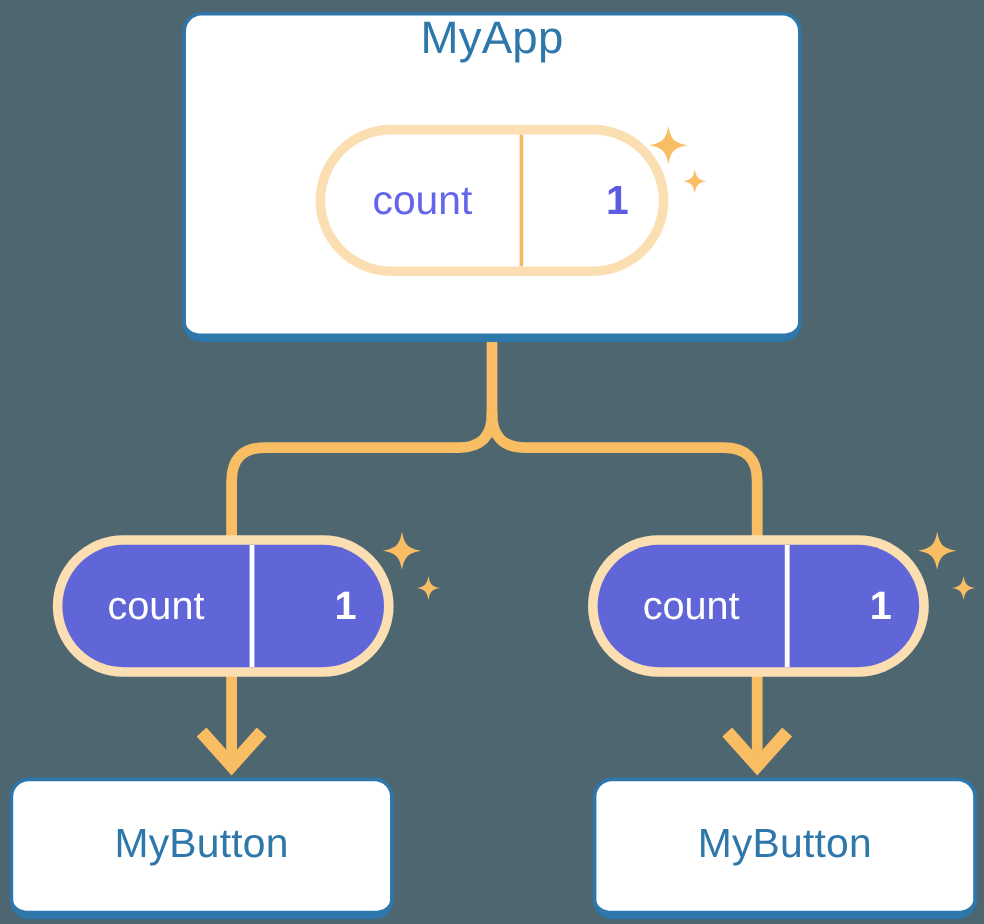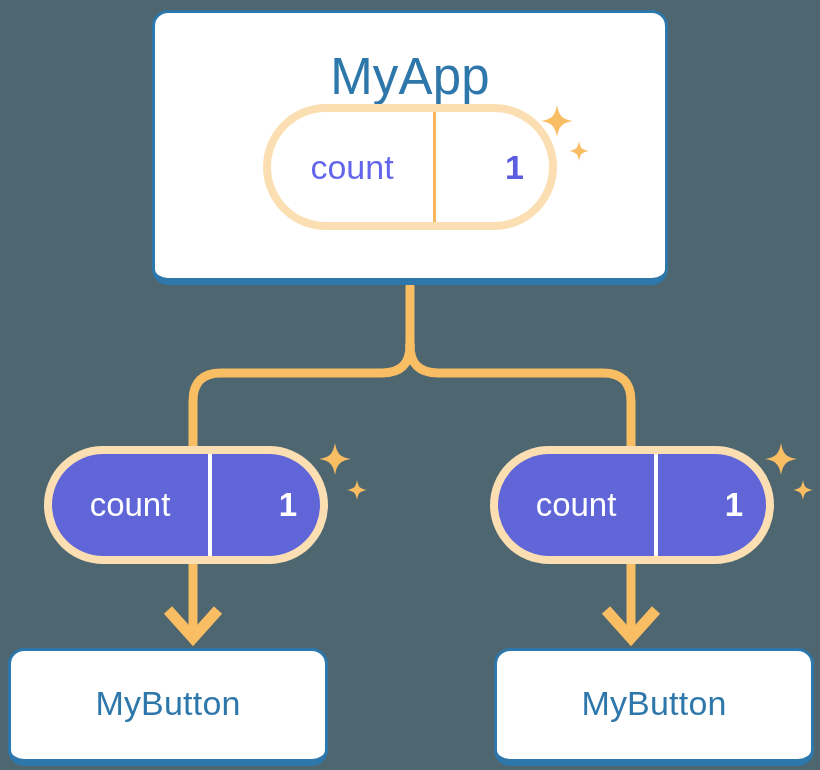--- a/index.html
+++ b/index.html
@@ -47,23 +47,22 @@
     white-space: nowrap;
   }
 
   #card-myapp {
     left: 152px;
     top: 10px;
     width: 516px;
     height: 275px;
   }
   #card-myapp .card-title {
-    font-size: 51px;
+    font-size: 38px;
     line-height: 1;
-    margin-top: 38px;
   }
 
   #card-mybutton-left {
     left: 8px;
     top: 648px;
     width: 320px;
     height: 118px;
   }
   #card-mybutton-right {
     left: 494px;

